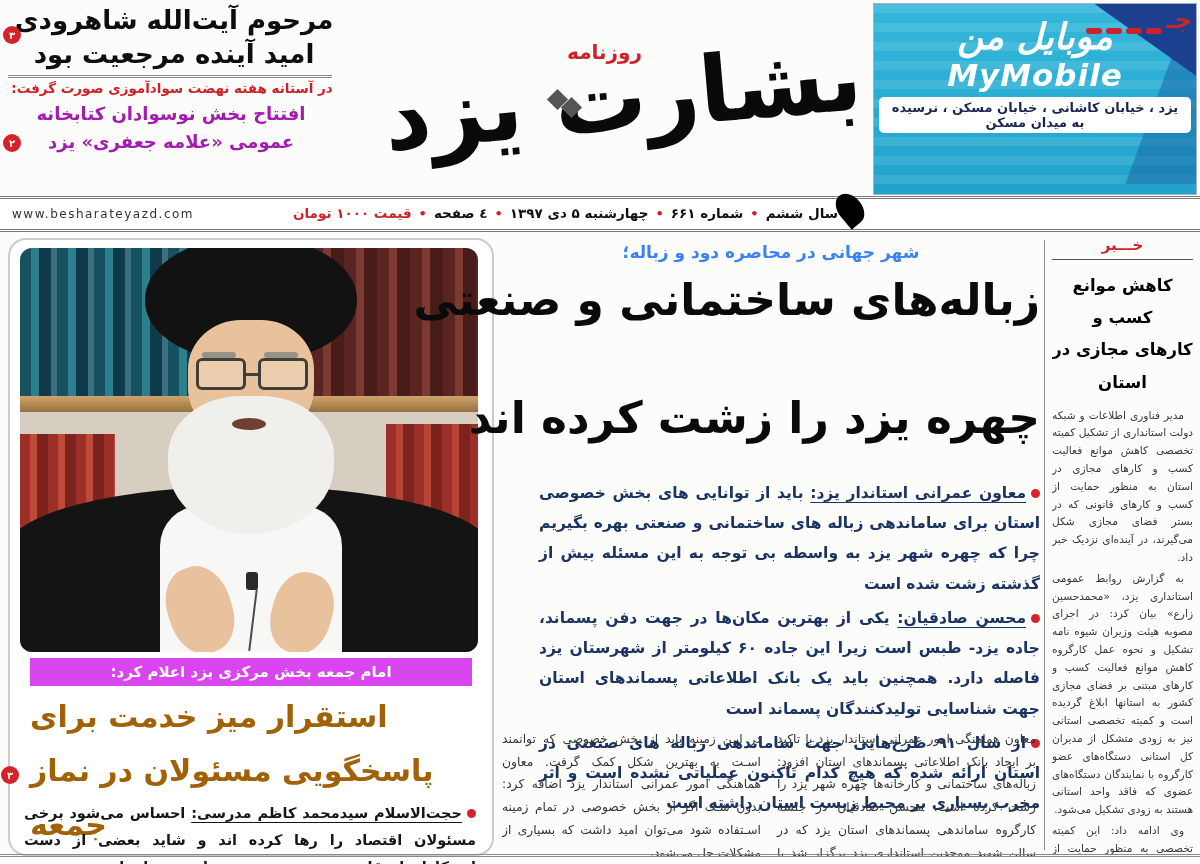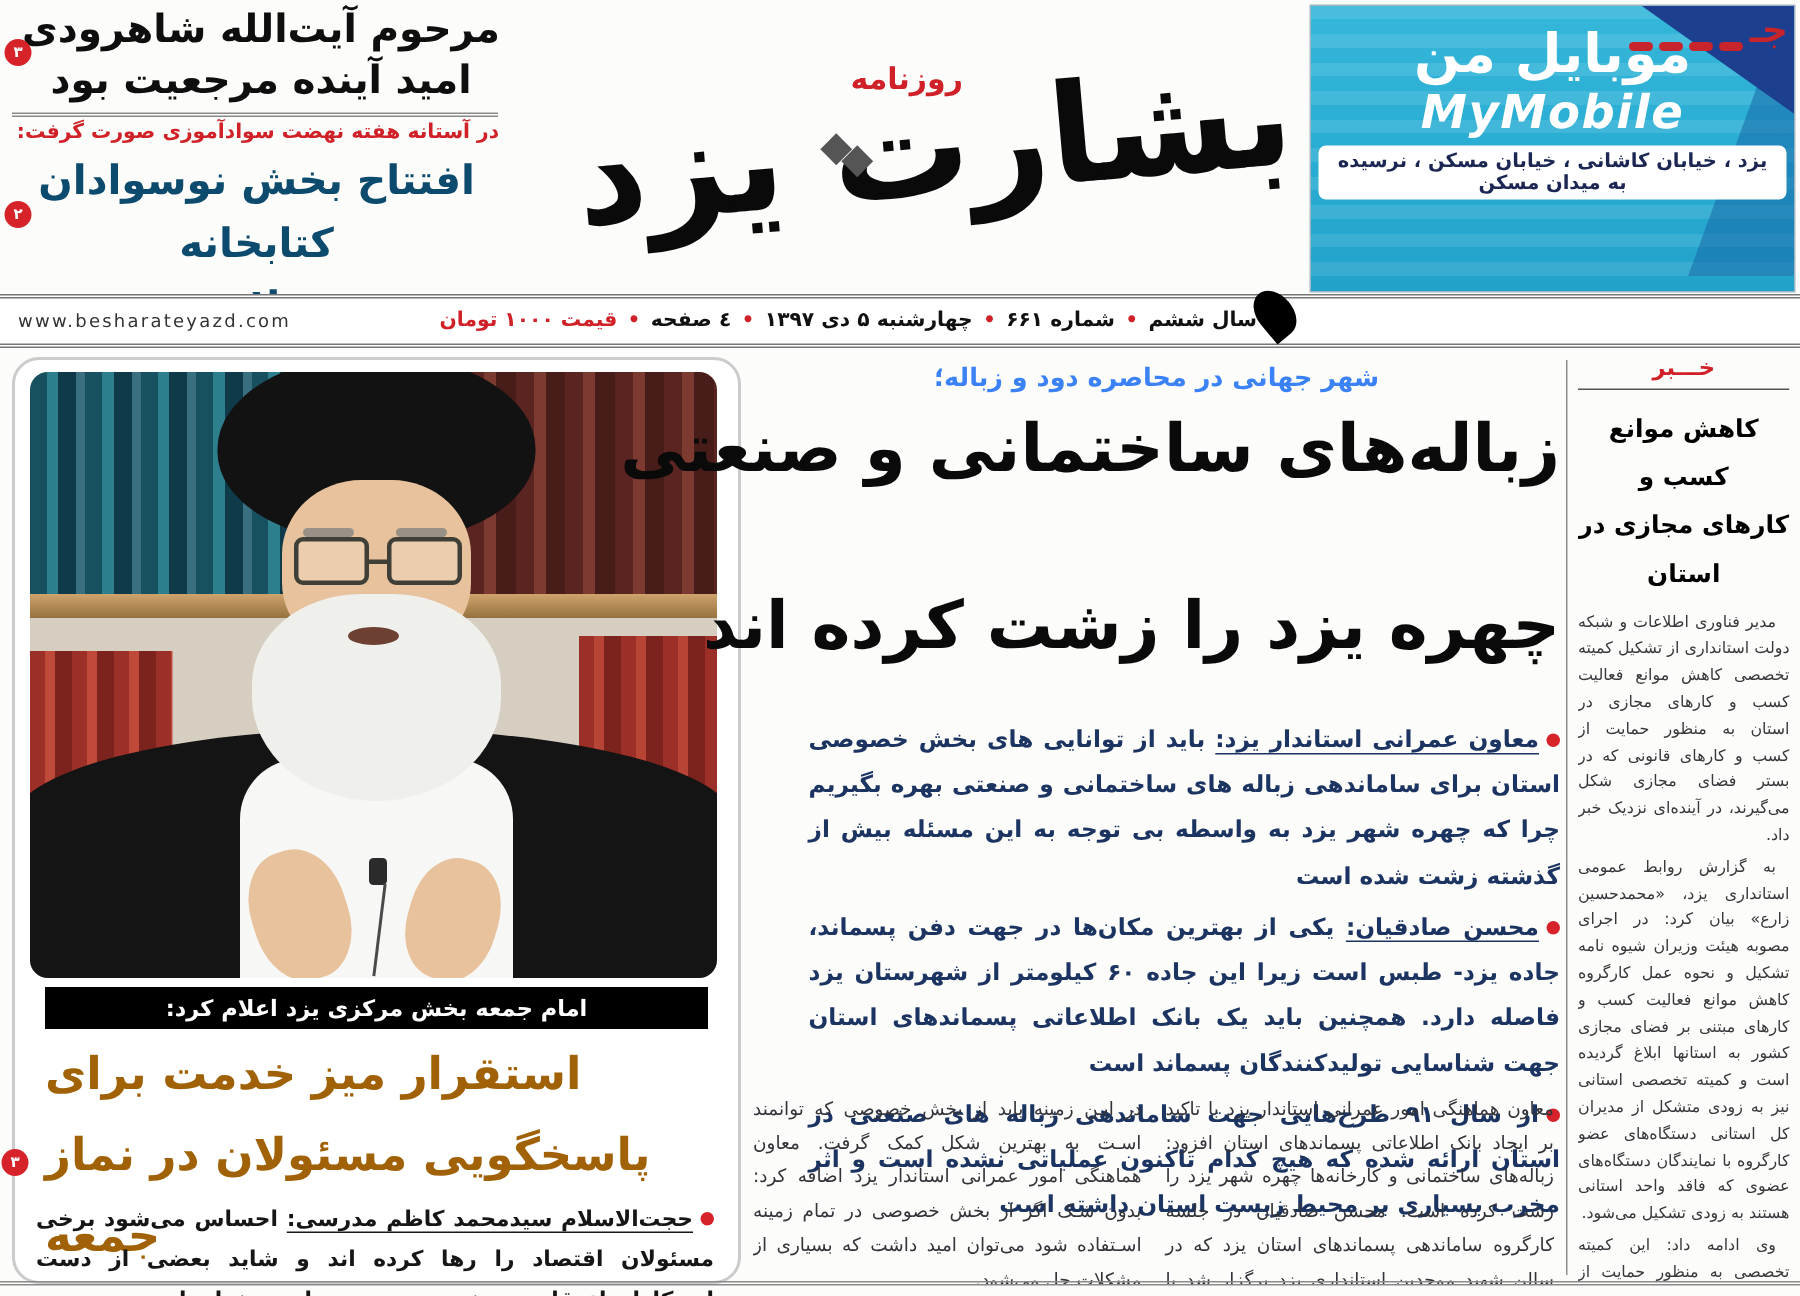--- a/index.html
+++ b/index.html
@@ -5,22 +5,22 @@
   html,body{margin:0;padding:0;background:#e9e9e6;}
   #page{position:relative;width:1200px;height:864px;background:#fcfcfa;overflow:hidden;
         font-family:"DejaVu Sans",sans-serif;direction:rtl;margin:0 auto;}
   .abs{position:absolute;}
 
   
   .tl-story1{left:14px;top:4px;width:320px;text-align:center;font-size:26px;font-weight:700;
              line-height:1.3;color:#0e0e0e;}
   .dsep{border-top:3px double #8a8a8a;height:0;}
   .tl-kicker{left:10px;top:80px;width:324px;text-align:center;color:#cf2127;font-size:13.5px;font-weight:700;}
-  .tl-story2{left:6px;top:100px;width:330px;text-align:center;font-size:27px;font-weight:700;
-             line-height:1.55;color:#0c4a6e;}
+  .tl-story2{left:6px;top:100px;width:330px;text-align:center;font-size:18px;font-weight:700;
+             line-height:1.55;color:#a21caf;}
   .badge{width:18px;height:18px;border-radius:50%;background:#d6232a;color:#fff;font-size:10px;
          font-weight:700;display:flex;align-items:center;justify-content:center;z-index:30;}
 
   
   .logo-zone{left:338px;top:0;width:532px;height:194px;overflow:hidden;}
   .logo-type{position:absolute;right:228px;top:40px;color:#cf2127;font-size:20px;font-weight:700;}
   .logo-main{position:absolute;right:14px;top:18px;font-size:92px;font-weight:700;color:#0a0a0a;
              white-space:nowrap;line-height:1.3;transform:rotate(-5deg);transform-origin:right top;}
   .logo-dot{position:absolute;width:15px;height:15px;background:#555;transform:rotate(45deg);}
 
@@ -28,40 +28,40 @@
   .ad{left:auto;right:3px;top:3px;width:322px;height:190px;border:1px solid #9fb6c2;
       background:linear-gradient(180deg,#35b7da 0%,#29acd3 55%,#21a2ca 100%);overflow:hidden;}
   .ad-stripes{position:absolute;inset:0;background:repeating-linear-gradient(180deg,rgba(255,255,255,.10) 0 9px,rgba(255,255,255,0) 9px 19px);}
   .ad-wedge{position:absolute;top:0;right:0;width:130px;height:78px;background:#1c3f8f;
             clip-path:polygon(100% 0,22% 0,100% 92%);}
   .ad-wedge2{position:absolute;top:-10px;right:-34px;width:70px;height:190px;background:#1668a8;
              transform:skewX(-20deg);opacity:.55;}
   .ad-frag{position:absolute;top:2px;right:4px;color:#c8242b;font-weight:700;font-size:24px;z-index:3;}
   .ad-frag-dashes{position:absolute;top:24px;right:34px;display:flex;gap:4px;z-index:3;}
   .ad-frag-dashes i{display:block;width:16px;height:6px;border-radius:3px;background:#c8242b;}
-  .ad-title-fa{position:relative;margin-top:12px;text-align:center;color:#fff;font-size:36px;font-weight:700;z-index:2;}
+  .ad-title-fa{position:relative;margin-top:12px;text-align:center;color:#fff;font-size:36px;font-weight:700;z-index:2;font-style:italic;}
   .ad-title-en{position:relative;text-align:center;color:#fff;font-size:31px;font-weight:700;z-index:2;letter-spacing:1px;font-style:italic;}
   .ad-red{position:relative;text-align:center;color:#bf1e24;font-size:11.5px;font-weight:700;line-height:1.9;z-index:2;}
   .ad-row{position:relative;margin:4px 5px 0 5px;background:#fff;border-radius:5px;color:#1b2653;
           font-size:13px;font-weight:700;text-align:center;padding:3px 6px;z-index:2;}
 
   
   .dateline{left:0;right:0;top:196px;height:30px;background:#fff;border-top:3px double #777;border-bottom:3px double #777;padding-left:20px;}
   .site{position:absolute;left:12px;top:8px;font-size:12px;color:#333;letter-spacing:1.5px;direction:ltr;}
   .dl-items{position:absolute;right:362px;top:6px;display:flex;align-items:center;gap:7px;
             font-size:13.5px;font-weight:700;color:#111;white-space:nowrap;}
   .dl-items .dot{color:#cf2127;font-size:13px;}
   .dl-items .price{color:#cf2127;}
   .drop{position:absolute;left:838px;top:192px;width:24px;height:34px;background:#000;
         border-radius:50% 50% 50% 0;transform:rotate(-40deg);z-index:5;}
 
   
   .photo-card{left:8px;top:238px;width:482px;height:614px;background:#fff;border:2px solid #cbcbcb;border-radius:18px;}
   .photo{position:absolute;left:10px;top:8px;width:458px;height:404px;border-radius:12px;overflow:hidden;background:#d6cec0;}
-  .cap-band{position:absolute;left:20px;right:20px;top:418px;height:28px;background:#000000;color:#fff;
+  .cap-band{position:absolute;left:20px;right:20px;top:418px;height:28px;background:#d946ef;color:#fff;
             font-size:15px;font-weight:700;display:flex;align-items:center;justify-content:center;}
   .photo-h{position:absolute;left:20px;right:8px;top:450px;text-align:left;font-size:30px;font-weight:800;
            line-height:1.8;color:#a16207;}
   .photo-b{position:absolute;left:14px;right:16px;top:560px;font-size:14.5px;font-weight:700;color:#161616;
            line-height:1.85;text-align:justify;}
   .rdot{display:inline-block;width:9px;height:9px;border-radius:50%;background:#d6232a;margin-left:5px;}
   .ulead{text-decoration:underline;text-underline-offset:4px;}
 
   
   .ph{position:absolute;}

